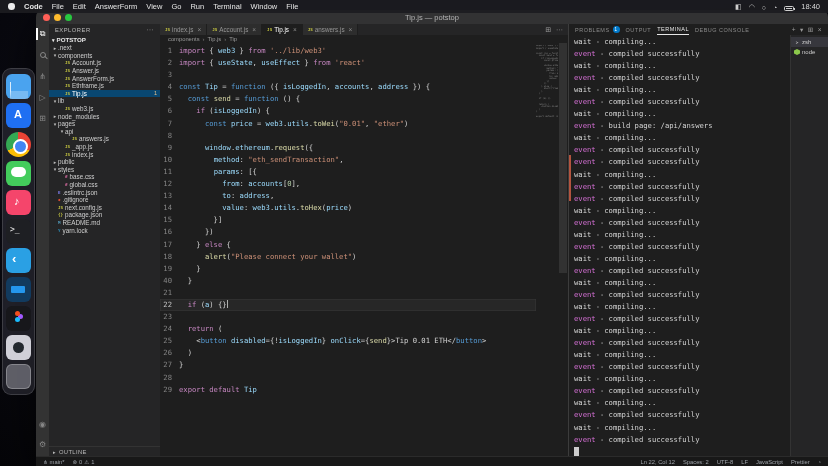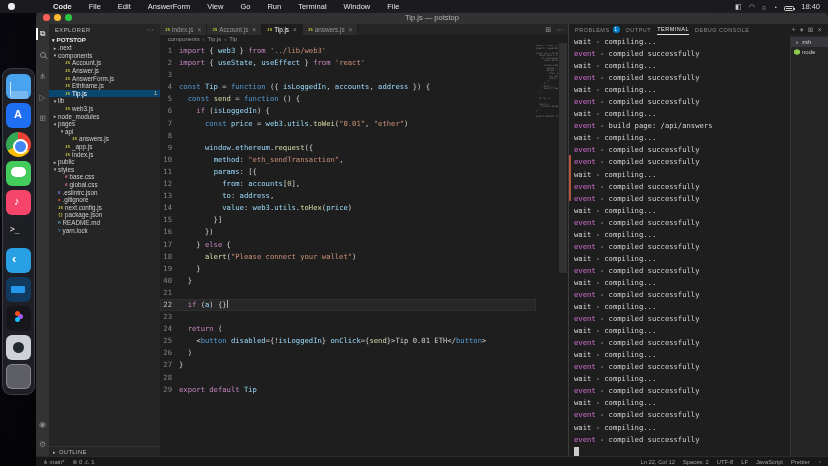--- a/index.html
+++ b/index.html
@@ -149,21 +149,21 @@
     display:flex;align-items:center;gap:8px;padding:0 7px;font-size:5.8px;color:#9da2a8;}
   .sb-group{display:flex;align-items:center;gap:2px;}
   .sb-right{margin-left:auto;display:flex;align-items:center;gap:8px;}
   .sb-ic{font-size:5.5px;}
 </style>
 </head>
 <body>
 
 <div class="menubar">
   <span class="apple-logo"></span>
-  <span style="display:flex;gap:17px;margin-left:29px;">
+  <span style="display:flex;gap:9px;">
       <span class="menu-item bold">Code</span>
       <span class="menu-item">File</span>
       <span class="menu-item">Edit</span>
       <span class="menu-item">AnswerForm</span>
       <span class="menu-item">View</span>
       <span class="menu-item">Go</span>
       <span class="menu-item">Run</span>
       <span class="menu-item">Terminal</span>
       <span class="menu-item">Window</span>
       <span class="menu-item">File</span>

